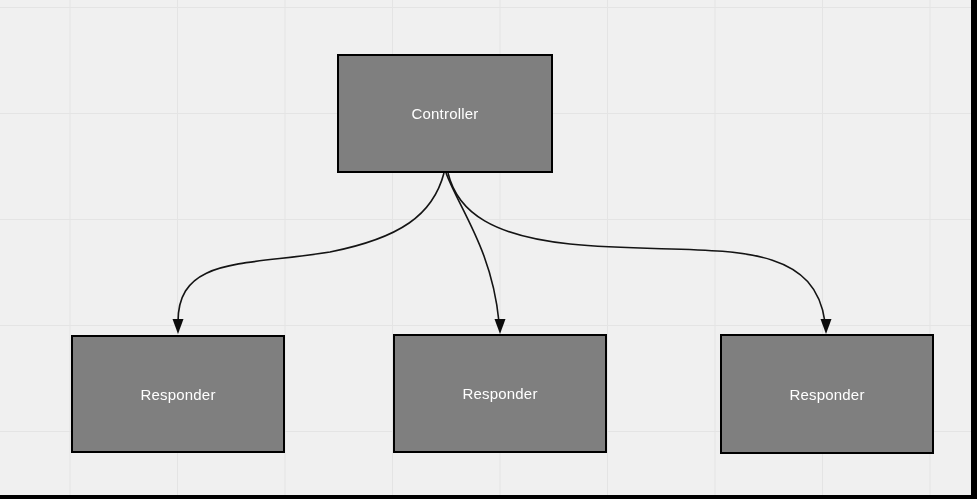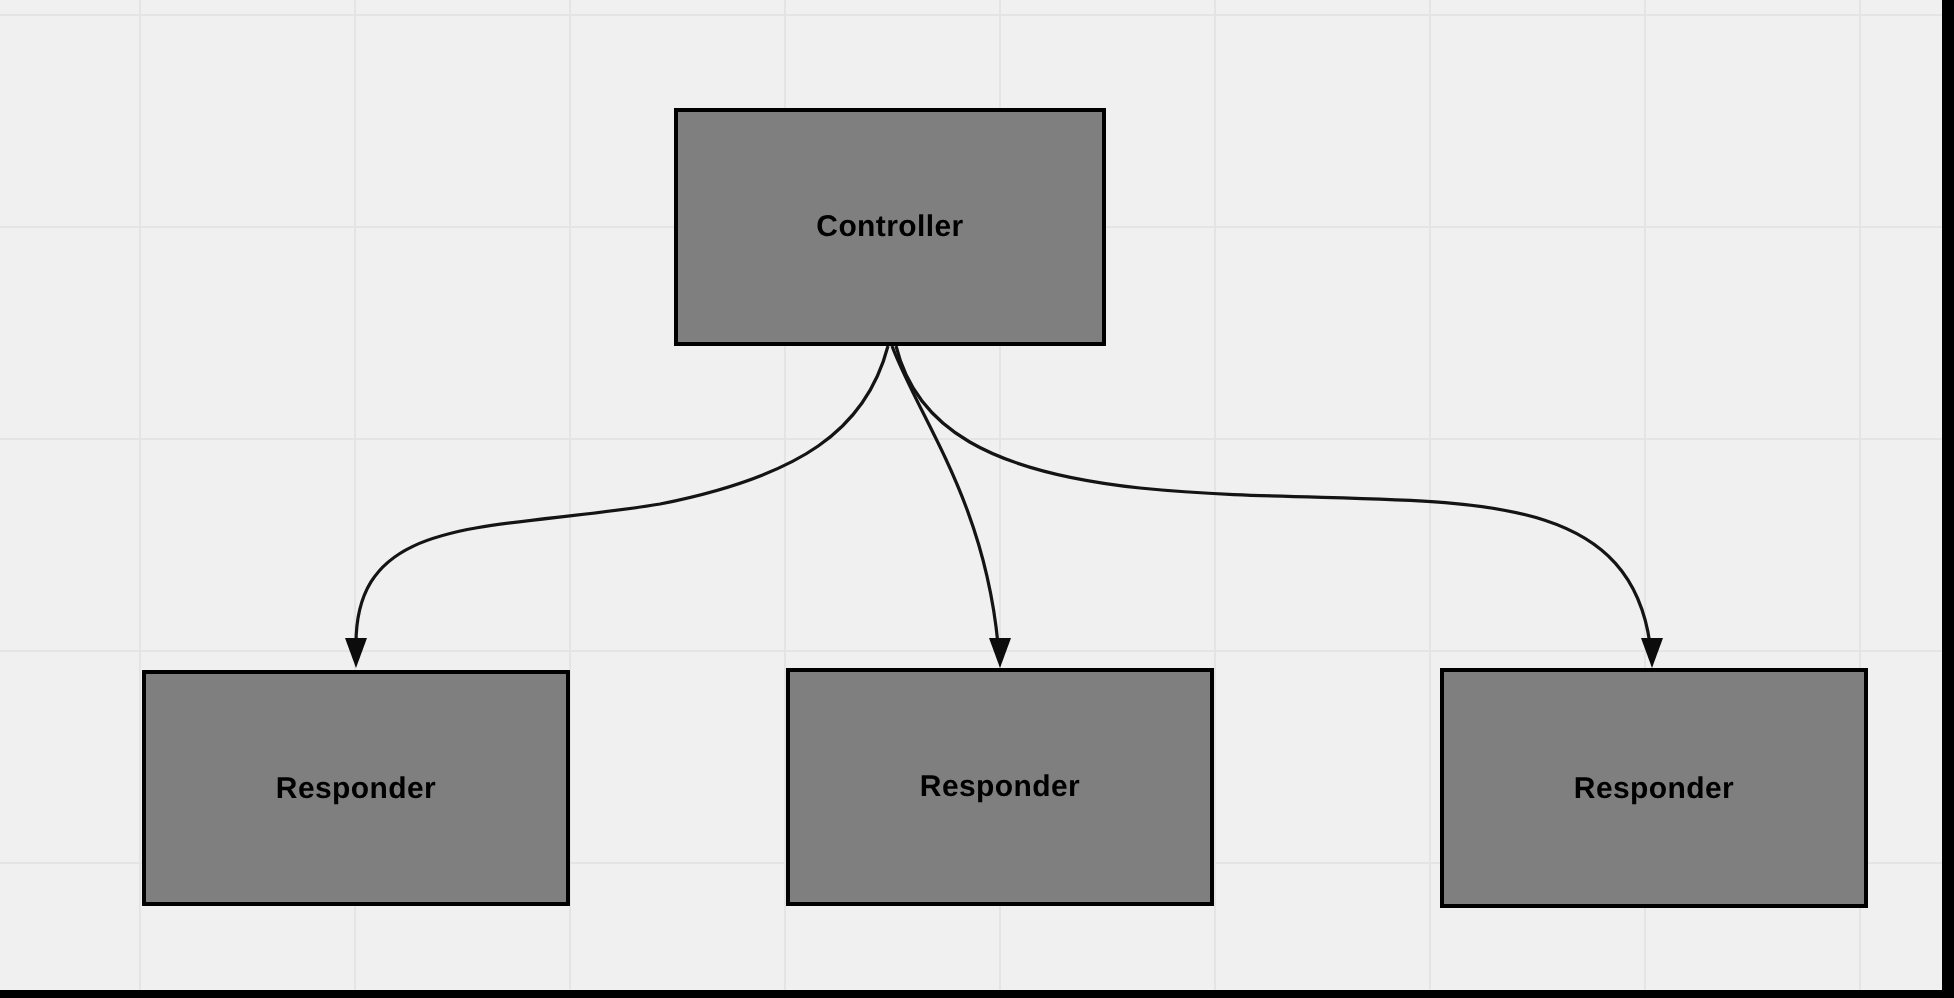--- a/index.html
+++ b/index.html
@@ -39,22 +39,22 @@
     position: absolute;
     box-sizing: border-box;
     background: #7f7f7f;
     border: 2.5px solid #000000;
     display: flex;
     align-items: center;
     justify-content: center;
   }
   .node .label {
     font-size: 15px;
-    font-weight: 700;
-    color: #000000;
+    font-weight: 400;
+    color: #ffffff;
     letter-spacing: 0.2px;
   }
   .node-controller { left: 337px; top: 54px;  width: 216px; height: 119px; }
   .node-responder-1 { left: 71px;  top: 335px; width: 214px; height: 118px; }
   .node-responder-2 { left: 393px; top: 334px; width: 214px; height: 119px; }
   .node-responder-3 { left: 720px; top: 334px; width: 214px; height: 120px; }
   .frame-right {
     position: absolute;
     top: 0; right: 0;
     width: 6px; height: 499px;

